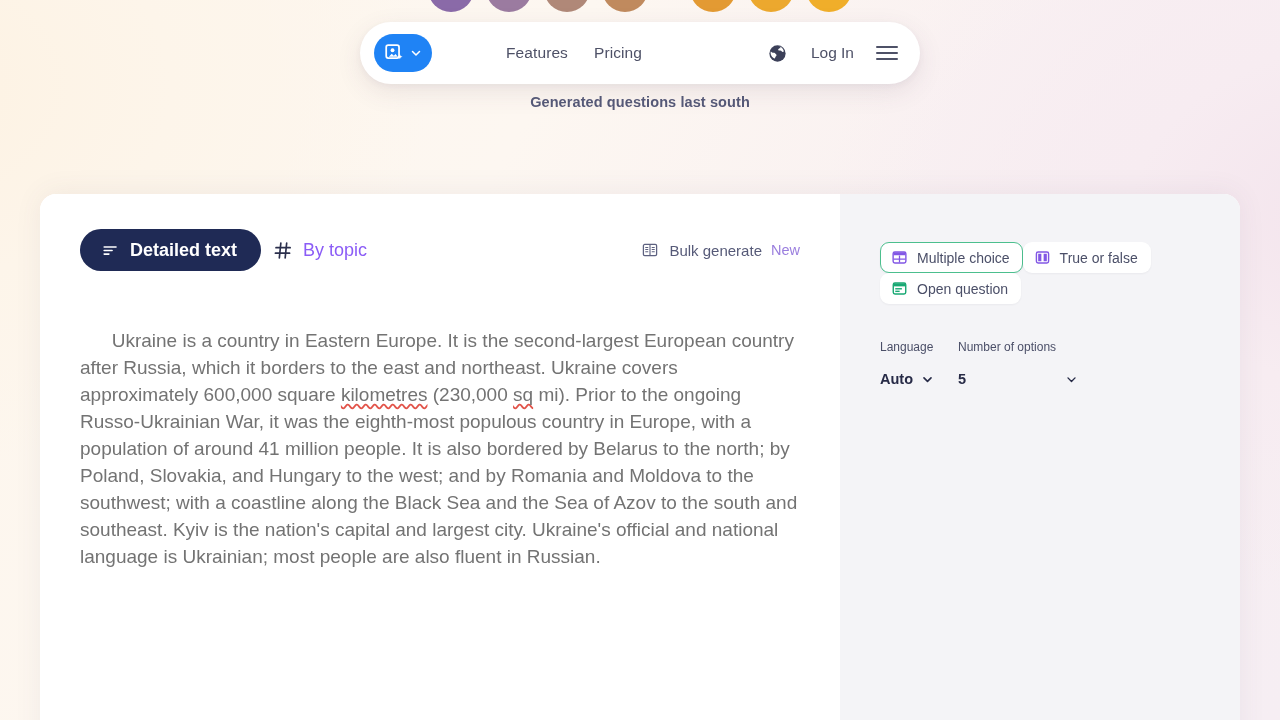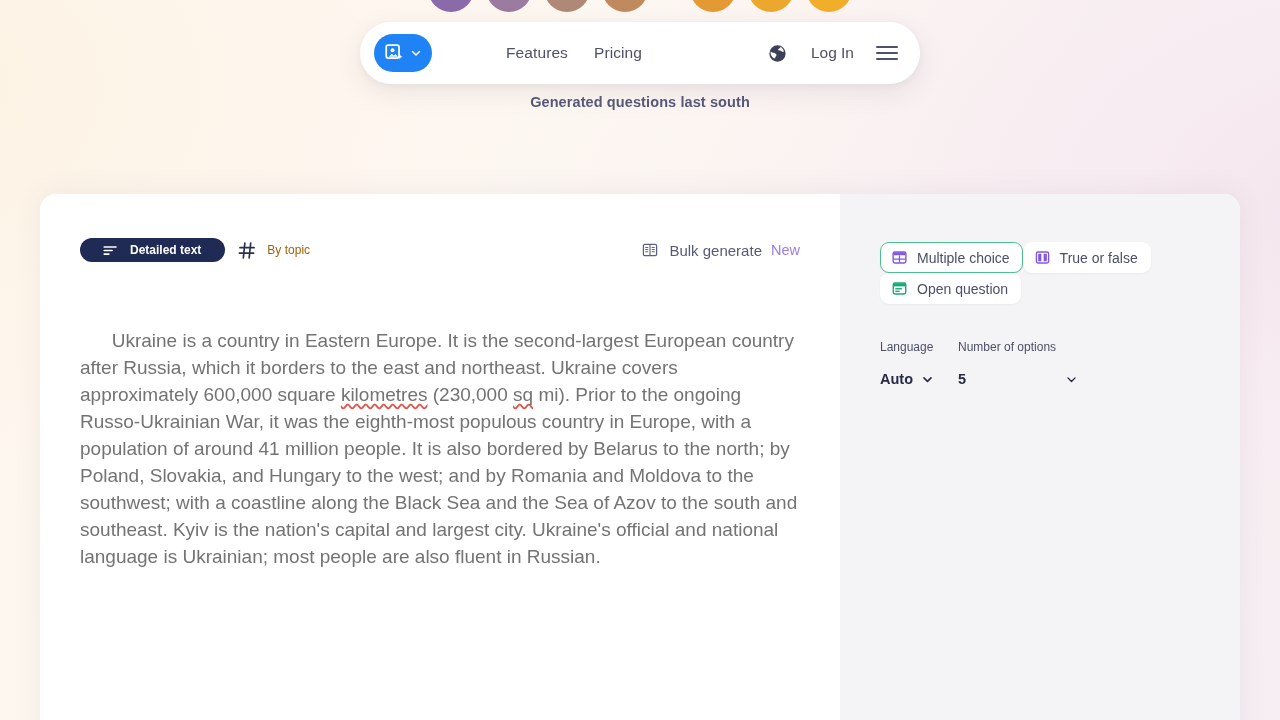--- a/index.html
+++ b/index.html
@@ -140,33 +140,33 @@
   
   .toolbar {
     display: flex;
     align-items: center;
     height: 44px;
   }
   .seg {
     display: flex;
     align-items: center;
     gap: 10px;
-    height: 24px;
+    height: 42px;
     padding: 0 24px 0 20px;
     border-radius: 21px;
     cursor: pointer;
-    font-size: 12px;
+    font-size: 18px;
   }
   .seg.active {
     background: #1f2a55;
     color: #ffffff;
     font-weight: 700;
   }
   .seg.inactive {
-    color: #a16207;
+    color: #8b5cf6;
     background: transparent;
     padding-left: 12px;
   }
   .seg-icon { width: 20px; height: 20px; display:flex; align-items:center; justify-content:center; flex: 0 0 20px;}
 
   .bulk {
     margin-left: auto;
     display: flex;
     align-items: center;
     gap: 9px;

